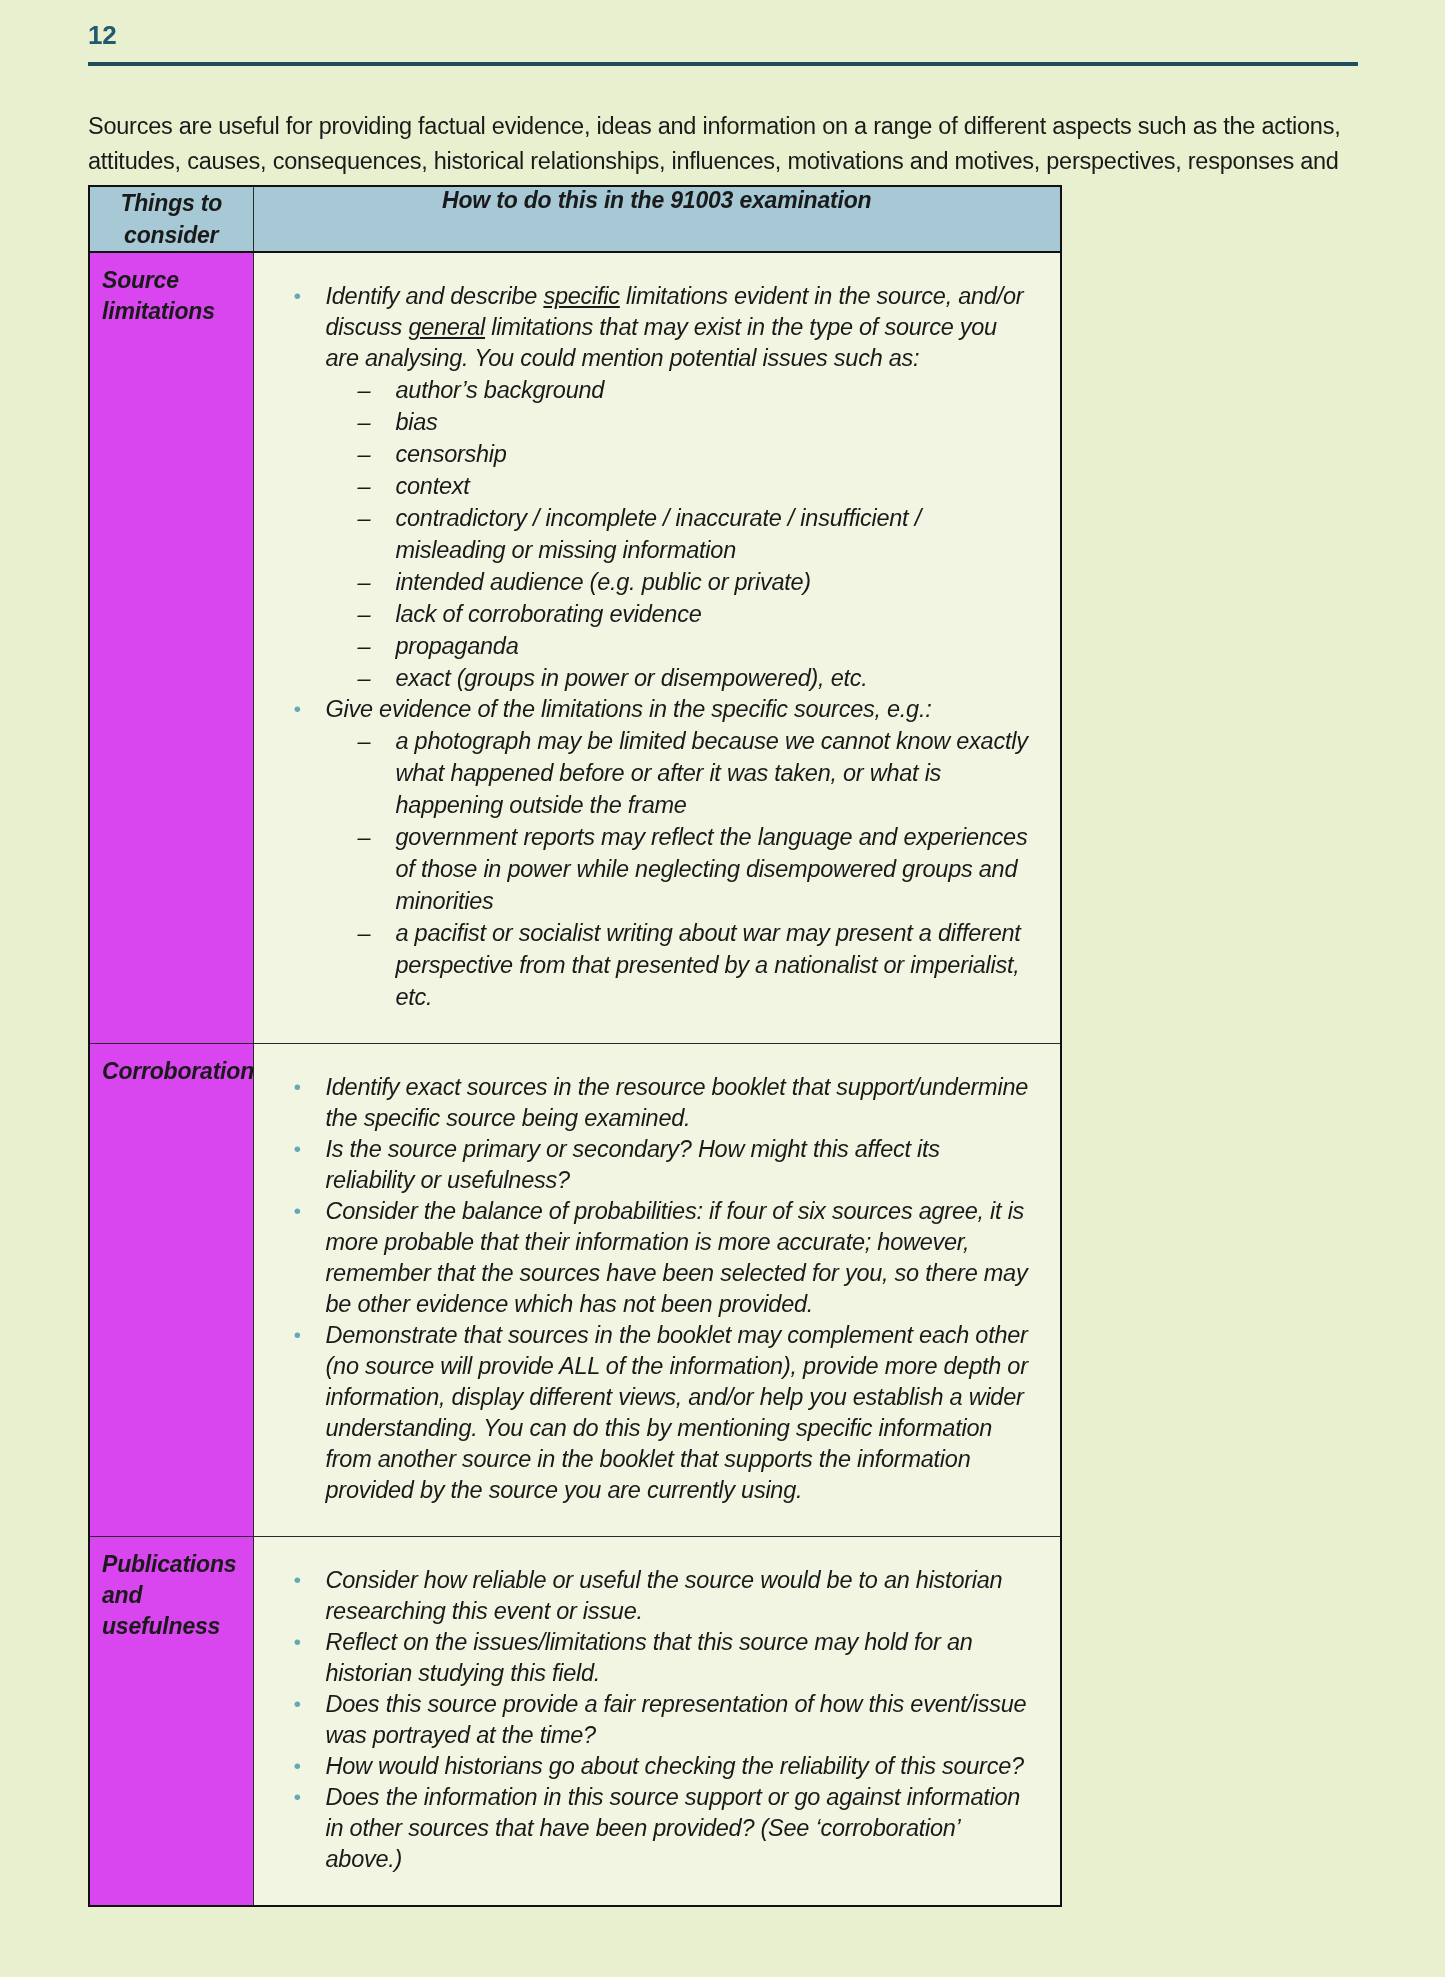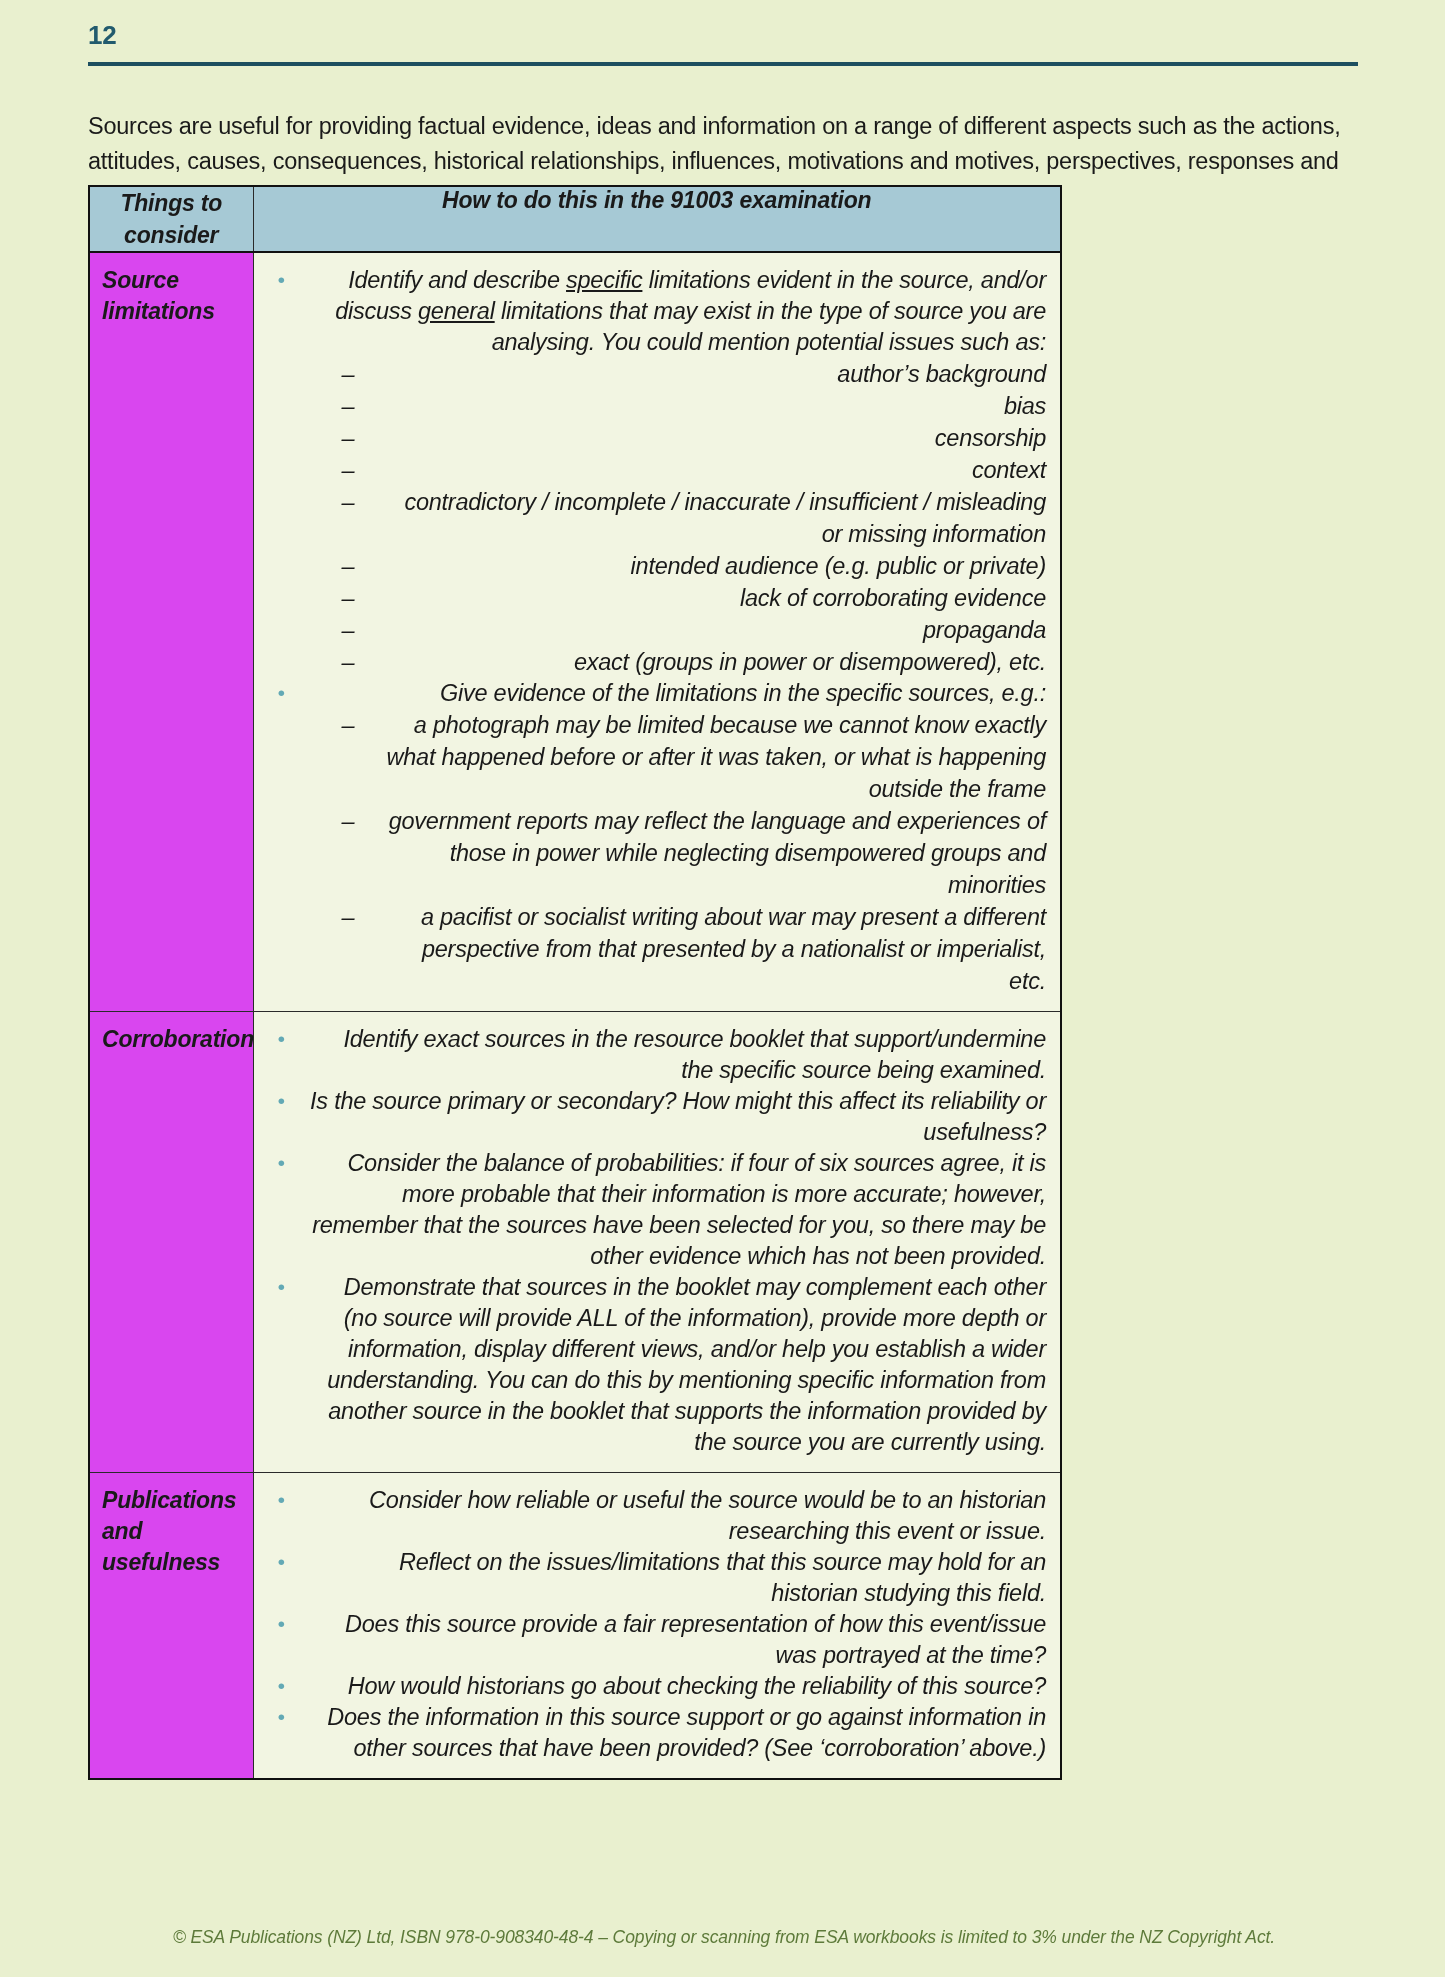--- a/index.html
+++ b/index.html
@@ -115,21 +115,21 @@
     line-height: 31px;
     padding: 12px 10px 12px 12px;
     letter-spacing: -0.2px;
   }
   tbody td.body {
     background: #f2f5e2;
     padding: 12px 14px 14px 6px;
   }
 
   
-  ul.b1 { list-style: none; margin: 0; padding: 0; text-align: right; }
+  ul.b1 { list-style: none; margin: 16px; padding: 0; }
   ul.b1 > li {
     position: relative;
     padding-left: 50px;
     font-size: 23.5px;
     line-height: 31px;
     letter-spacing: -0.25px;
     margin-bottom: 0;
   }
   ul.b1 > li::before {
     content: "•";
@@ -258,15 +258,14 @@
               <li>How would historians go about checking the reliability of this source?</li>
               <li>Does the information in this source support or go against information in other sources that have been provided? (See ‘corroboration’ above.)</li>
             </ul>
           </td>
         </tr>
 
       </tbody>
     </table>
   </div>
 
-  <div class="footer">© ESA Publications (NZ) Ltd, ISBN 978-0-908340-48-4 – Copying or scanning from ESA workbooks is limited to 3% under the NZ Copyright Act.</div>
 
 </div>
 
 </body></html>

